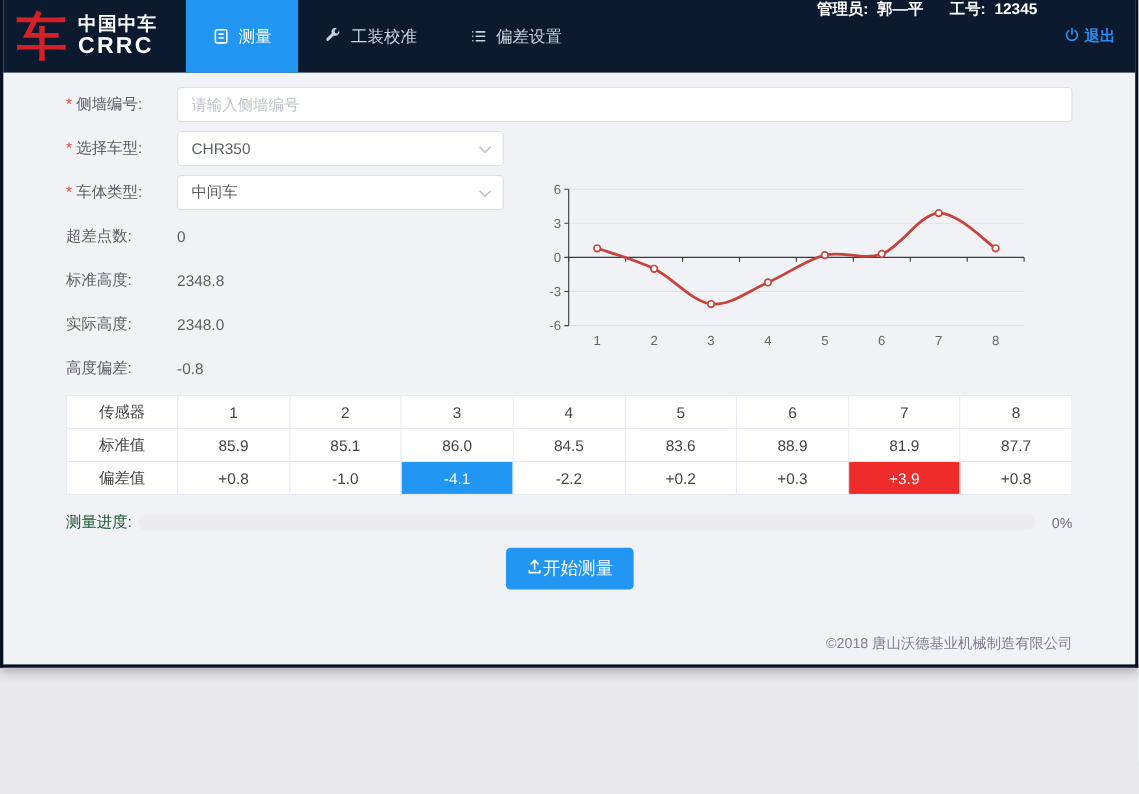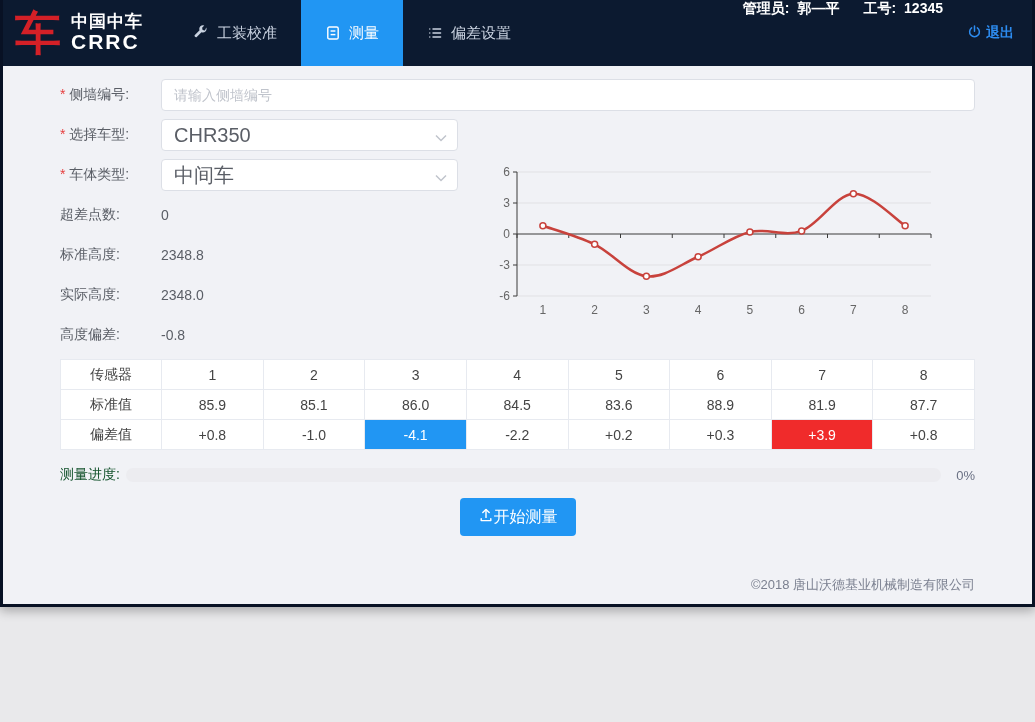--- a/index.html
+++ b/index.html
@@ -62,21 +62,21 @@
   .text-input{
     flex:1;height:32px;border:1px solid #dcdfe6;border-radius:4px;background:#fff;
     padding:12px 12px;font-size:14px;color:#606266;outline:none;
     font-family:"Liberation Sans","DejaVu Sans",sans-serif;
   }
   .text-input::placeholder{color:#c0c4cc;}
   .row-input .form-field{flex:1;}
   .select-box{
     width:297px;height:32px;border:1px solid #dcdfe6;border-radius:4px;background:#fff;
     display:flex;align-items:center;justify-content:space-between;
-    padding:0 10px 0 12px;font-size:20px;color:#5a5e66;cursor:pointer;
+    padding:0 10px 0 12px;font-size:14px;color:#5a5e66;cursor:pointer;
   }
   .stat-value{margin-left:8px;font-size:14px;color:#5a5e66;}
   
   .chart-wrap{position:absolute;left:484px;top:94px;width:454px;height:164px;}
   
   .sensor-table{
     width:100%;border-collapse:collapse;table-layout:fixed;background:#fff;
     margin-top:2px;font-size:14px;color:#444;
   }
   .sensor-table td{
@@ -114,37 +114,37 @@
   <header class="navbar">
     <div class="logo">
       <span class="emblem">车</span>
       <div class="logo-text">
         <span class="logo-cn">中国中车</span>
         <span class="logo-en">CRRC</span>
       </div>
     </div>
 
     <nav class="tabs">
-      <div class="tab">
-        <span>
-          <svg width="16" height="16" viewBox="0 0 20 20" fill="currentColor">
-            <path d="M16.6 3.1a4.6 4.6 0 0 1-6 5.9L5 14.6a1.7 1.7 0 1 1-2.4-2.4l5.6-5.6a4.6 4.6 0 0 1 5.9-6L11.4 3.3l.6 2.9 2.9.6z"></path>
-          </svg>
-        </span>
-        <span>工装校准</span>
-      </div>
       <div class="tab active">
         <span>
           <svg width="16" height="16" viewBox="0 0 20 20" fill="none" stroke="currentColor" stroke-width="1.8">
             <rect x="3.5" y="2.5" width="13" height="15" rx="2"></rect>
             <line x1="7" y1="7.5" x2="13" y2="7.5"></line>
             <line x1="7" y1="12" x2="13" y2="12"></line>
           </svg>
         </span>
         <span>测量</span>
+      </div>
+      <div class="tab">
+        <span>
+          <svg width="16" height="16" viewBox="0 0 20 20" fill="currentColor">
+            <path d="M16.6 3.1a4.6 4.6 0 0 1-6 5.9L5 14.6a1.7 1.7 0 1 1-2.4-2.4l5.6-5.6a4.6 4.6 0 0 1 5.9-6L11.4 3.3l.6 2.9 2.9.6z"></path>
+          </svg>
+        </span>
+        <span>工装校准</span>
       </div>
       <div class="tab">
         <span>
           <svg width="16" height="16" viewBox="0 0 20 20" fill="none" stroke="currentColor" stroke-width="1.8" stroke-linecap="round">
             <circle cx="3.5" cy="5" r="0.9" fill="currentColor" stroke="none"></circle>
             <circle cx="3.5" cy="10" r="0.9" fill="currentColor" stroke="none"></circle>
             <circle cx="3.5" cy="15" r="0.9" fill="currentColor" stroke="none"></circle>
             <line x1="7.5" y1="5" x2="17" y2="5"></line>
             <line x1="7.5" y1="10" x2="17" y2="10"></line>
             <line x1="7.5" y1="15" x2="17" y2="15"></line>

